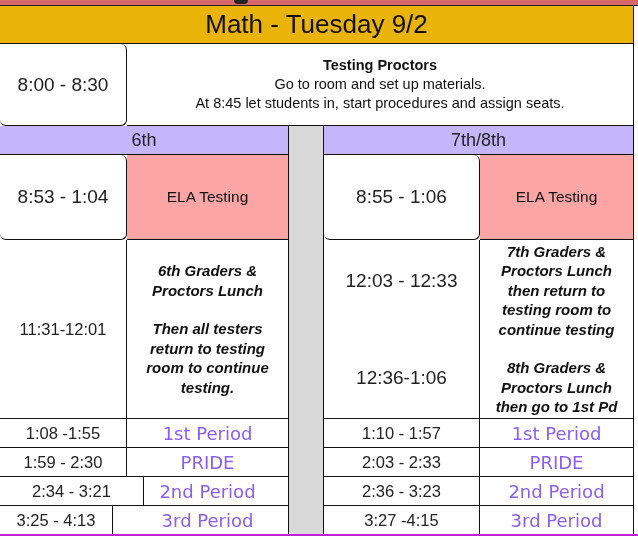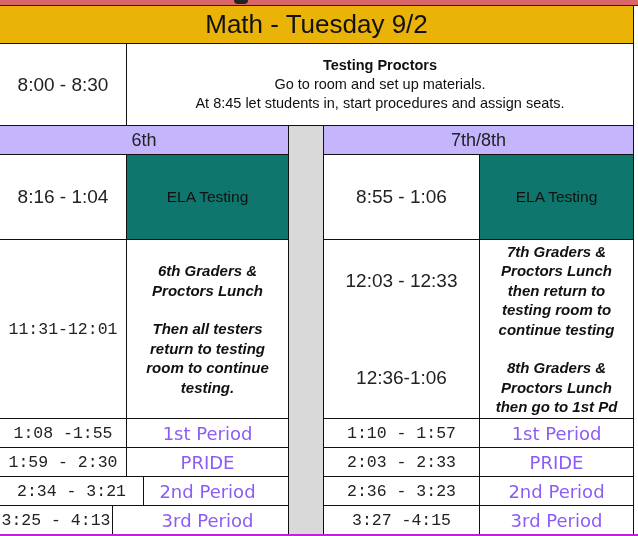--- a/index.html
+++ b/index.html
@@ -6,35 +6,35 @@
     html, body { width: 638px; height: 536px; background: #ffffff; overflow: hidden; }
     body { position: relative; font-family: "Liberation Sans", sans-serif; color: #111; }
 
     .top-strip { position: absolute; left: 0; top: 0; width: 638px; height: 6px; background: #d9676a; border-bottom: 1px solid #222; }
     .top-strip .glyph { position: absolute; left: 234px; top: 0; width: 14px; height: 4px; background: #222; border-radius: 0 0 7px 7px; }
 
     .cell { position: absolute; display: flex; align-items: center; justify-content: center; text-align: center; border-right: 1.5px solid #111; border-bottom: 1.5px solid #111; }
 
     .title { left: 0; top: 6px; width: 634px; height: 38px; background: #eab308; font-size: 26px; border-bottom: 1.5px solid #111; }
 
-    .time-big { font-size: 19px; color: #222; }
-    .time-dx { font-family: Liberation Mono, monospace; font-size: 16.5px; color: #222; }
+    .time-big { font-size: 19px; color: #222; border-radius: 6px; }
+    .time-dx { font-family: Liberation Sans, sans-serif; font-size: 16.5px; color: #222; }
     .label-dx { font-family: "DejaVu Sans", sans-serif; font-size: 18px; color: #8b5cf6; }
 
     .proctors-time { left: 0; top: 44px; width: 127px; height: 82px; }
     .proctors-body { left: 127px; top: 44px; width: 507px; height: 82px; flex-direction: column; font-size: 14.5px; line-height: 19px; }
     .proctors-body .heading { font-weight: bold; }
 
     .grade-header { background: #c4b5fd; font-size: 18px; color: #222; }
     .hdr-6 { left: 0; top: 126px; width: 289px; height: 29px; }
     .hdr-78 { left: 324px; top: 126px; width: 310px; height: 29px; }
 
     .divider { position: absolute; left: 289px; top: 126px; width: 35px; height: 408px; background: #d9d9d9; border-right: 1.5px solid #111; }
 
-    .ela { background: #0f766e; font-size: 15.5px; }
+    .ela { background: #fca5a5; font-size: 15.5px; }
 
     .lunch-note { font-weight: bold; font-style: italic; font-size: 15px; line-height: 19.5px; flex-direction: column; }
     .gap { height: 19px; }
 
     .bottom-strip { position: absolute; left: 0; top: 534px; width: 638px; height: 2px; background: #c020d8; }
   </style>
 </head>
 <body>
 
 <div class="top-strip">
@@ -47,21 +47,21 @@
 <div class="cell proctors-body">
   <div class="heading">Testing Proctors</div>
   <div>Go to room and set up materials.</div>
   <div>At 8:45 let students in, start procedures and assign seats.</div>
 </div>
 
 <div class="cell grade-header hdr-6">6th</div>
 <div class="divider"></div>
 <div class="cell grade-header hdr-78">7th/8th</div>
 
-<div class="cell time-big" style="left:0;top:155px;width:127px;height:85px;">8:16 - 1:04</div>
+<div class="cell time-big" style="left:0;top:155px;width:127px;height:85px;">8:53 - 1:04</div>
 <div class="cell ela" style="left:127px;top:155px;width:162px;height:85px;">ELA Testing</div>
 
 <div class="cell time-big" style="left:324px;top:155px;width:156px;height:85px;">8:55 - 1:06</div>
 <div class="cell ela" style="left:480px;top:155px;width:154px;height:85px;">ELA Testing</div>
 
 <div class="cell time-dx" style="left:0;top:240px;width:127px;height:179px;">11:31-12:01</div>
 <div class="cell lunch-note" style="left:127px;top:240px;width:162px;height:179px;">
   <div>6th Graders &amp;</div>
   <div>Proctors Lunch</div>
   <div class="gap"></div>

